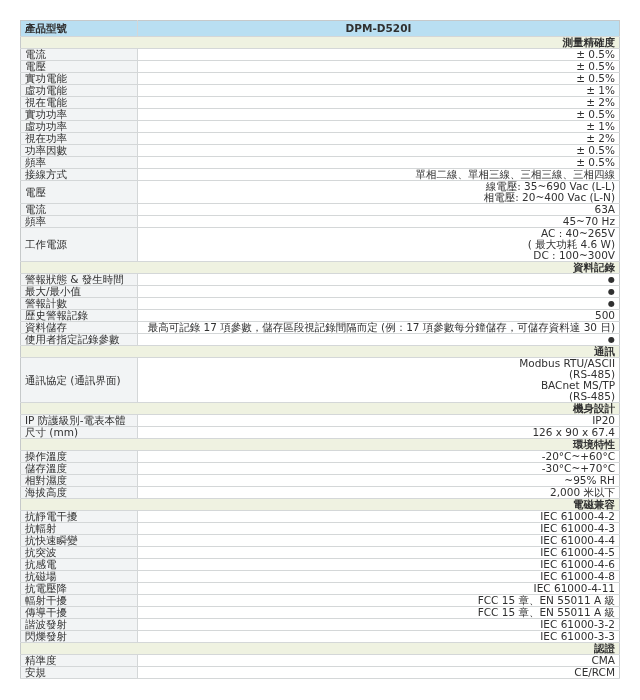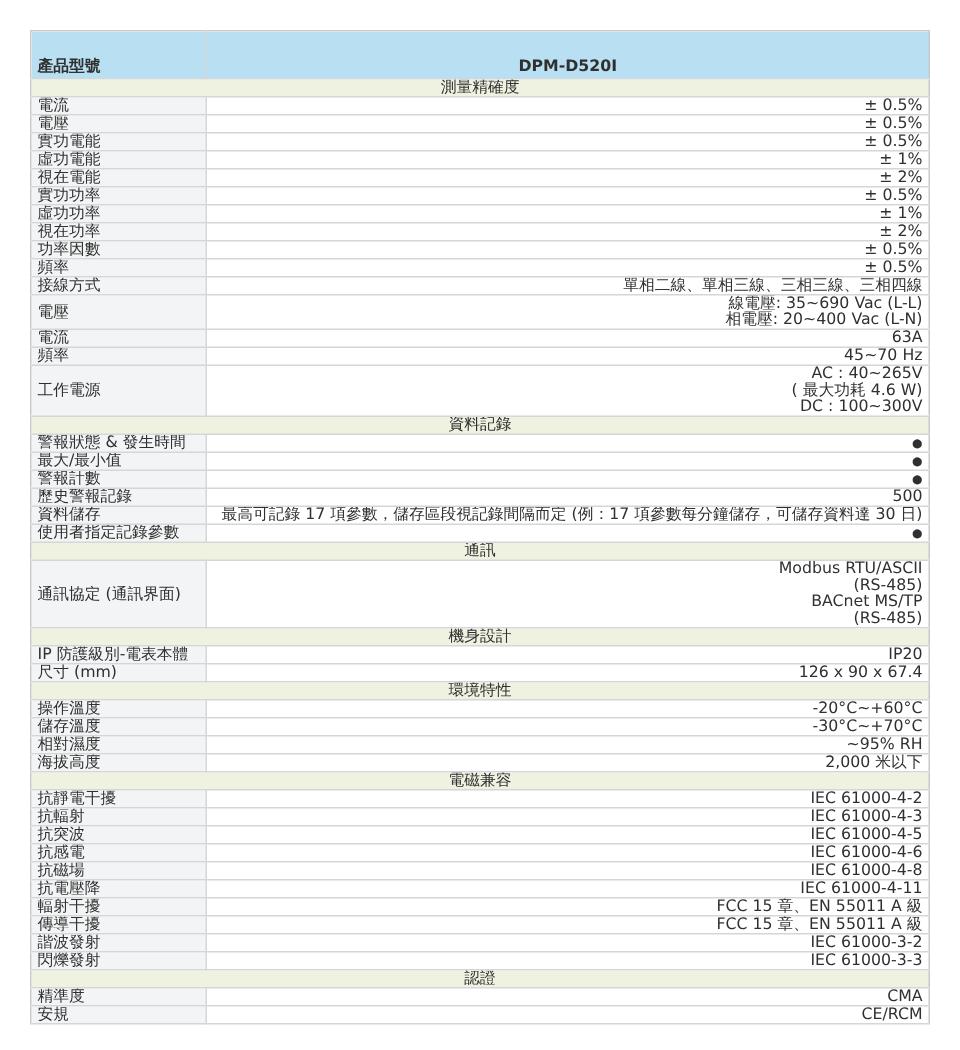--- a/index.html
+++ b/index.html
@@ -31,25 +31,25 @@
   td.label{
     background:var(--label-bg);
     border-right:1px solid var(--border);
     text-align:left;white-space:nowrap;
   }
   td.value{background:var(--value-bg);text-align:center;}
   .line{line-height:11px;text-align:right;}
   .bullet{font-size:8px;line-height:11px;}
   tr.section-row td{
     background:var(--section-bg);
-    font-weight:normal;text-align:center;
+    font-weight:bold;text-align:right;
   }
   tr.product-row td{
     background:var(--product-bg);
-    font-weight:bold;padding-top:18px;padding-bottom:2px;
+    font-weight:bold;padding-top:2px;padding-bottom:2px;
   }
   tr.product-row td.label{background:var(--product-bg);}
 </style>
 </head>
 <body>
 
 <div>
   <table class="spec">
     <colgroup>
       <col class="c-label">
@@ -258,20 +258,26 @@
             <div class="line">IEC 61000-4-2</div>
           </td>
         </tr>
         <tr class="spec-row">
           <td class="label">抗輻射</td>
           <td class="value">
             <div class="line">IEC 61000-4-3</div>
           </td>
         </tr>
         <tr class="spec-row">
+          <td class="label">抗快速瞬變</td>
+          <td class="value">
+            <div class="line">IEC 61000-4-4</div>
+          </td>
+        </tr>
+        <tr class="spec-row">
           <td class="label">抗突波</td>
           <td class="value">
             <div class="line">IEC 61000-4-5</div>
           </td>
         </tr>
         <tr class="spec-row">
           <td class="label">抗感電</td>
           <td class="value">
             <div class="line">IEC 61000-4-6</div>
           </td>

